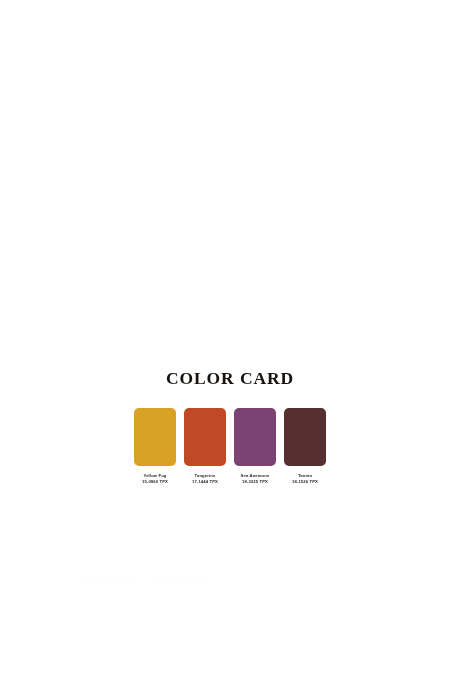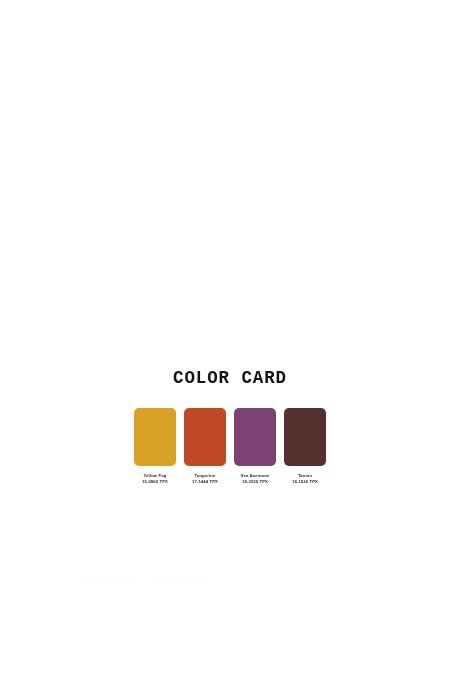--- a/index.html
+++ b/index.html
@@ -22,21 +22,21 @@
     width: 460px;
     height: 700px;
     display: flex;
     flex-direction: column;
     align-items: center;
     justify-content: flex-start;
   }
 
   #card-title {
     margin-top: 370px;
-    font-family: Liberation Mono, monospace;
+    font-family: Liberation Serif, serif;
     font-weight: bold;
     font-size: 17.5px;
     letter-spacing: 0.9px;
     color: #16120f;
     line-height: 1;
     text-align: left;
     white-space: nowrap;
   }
 
   #swatch-row {

